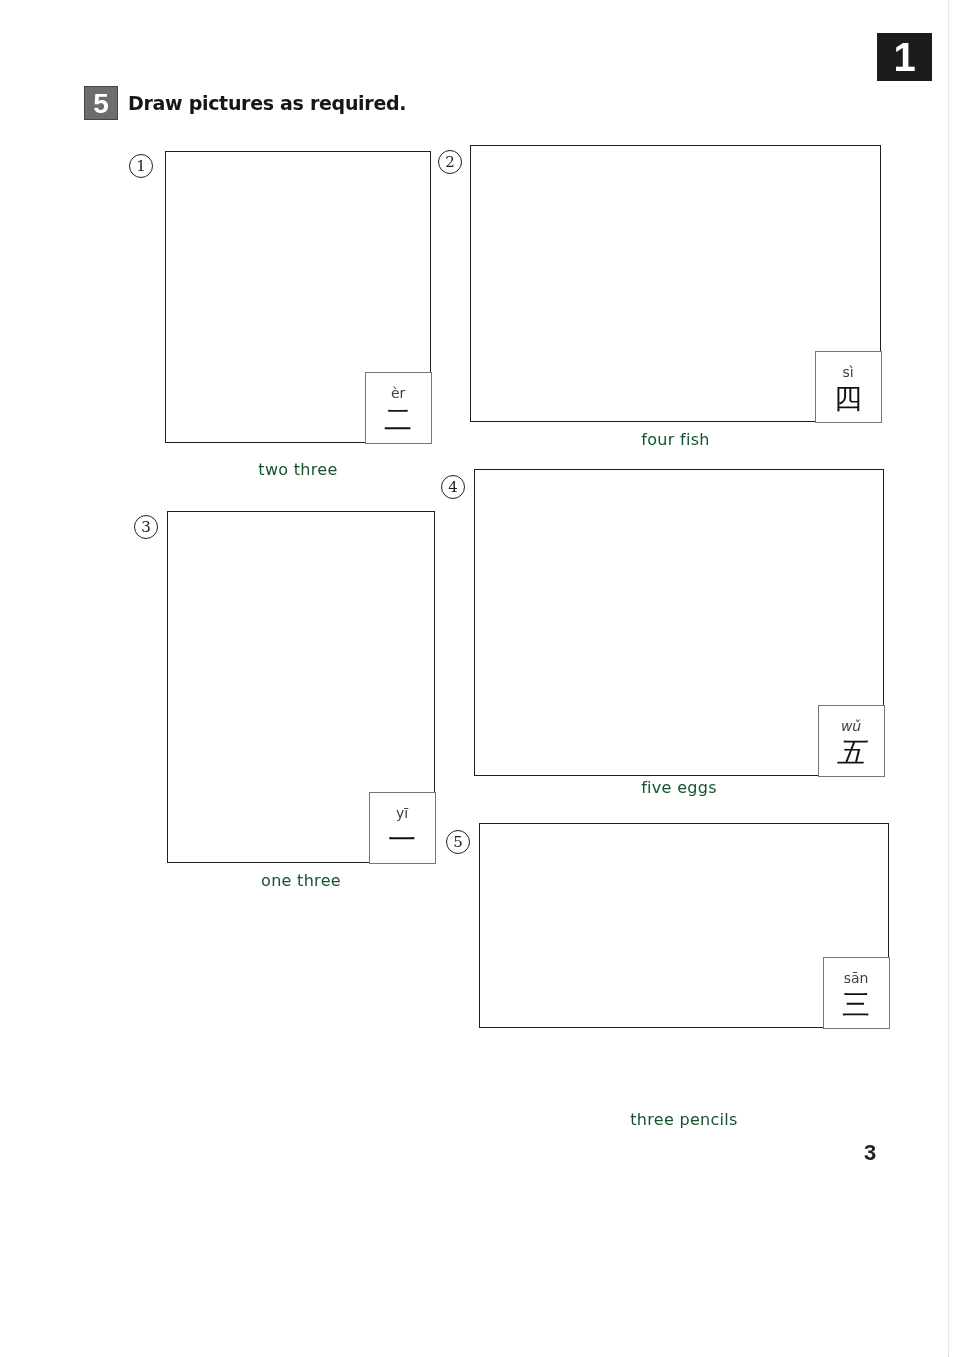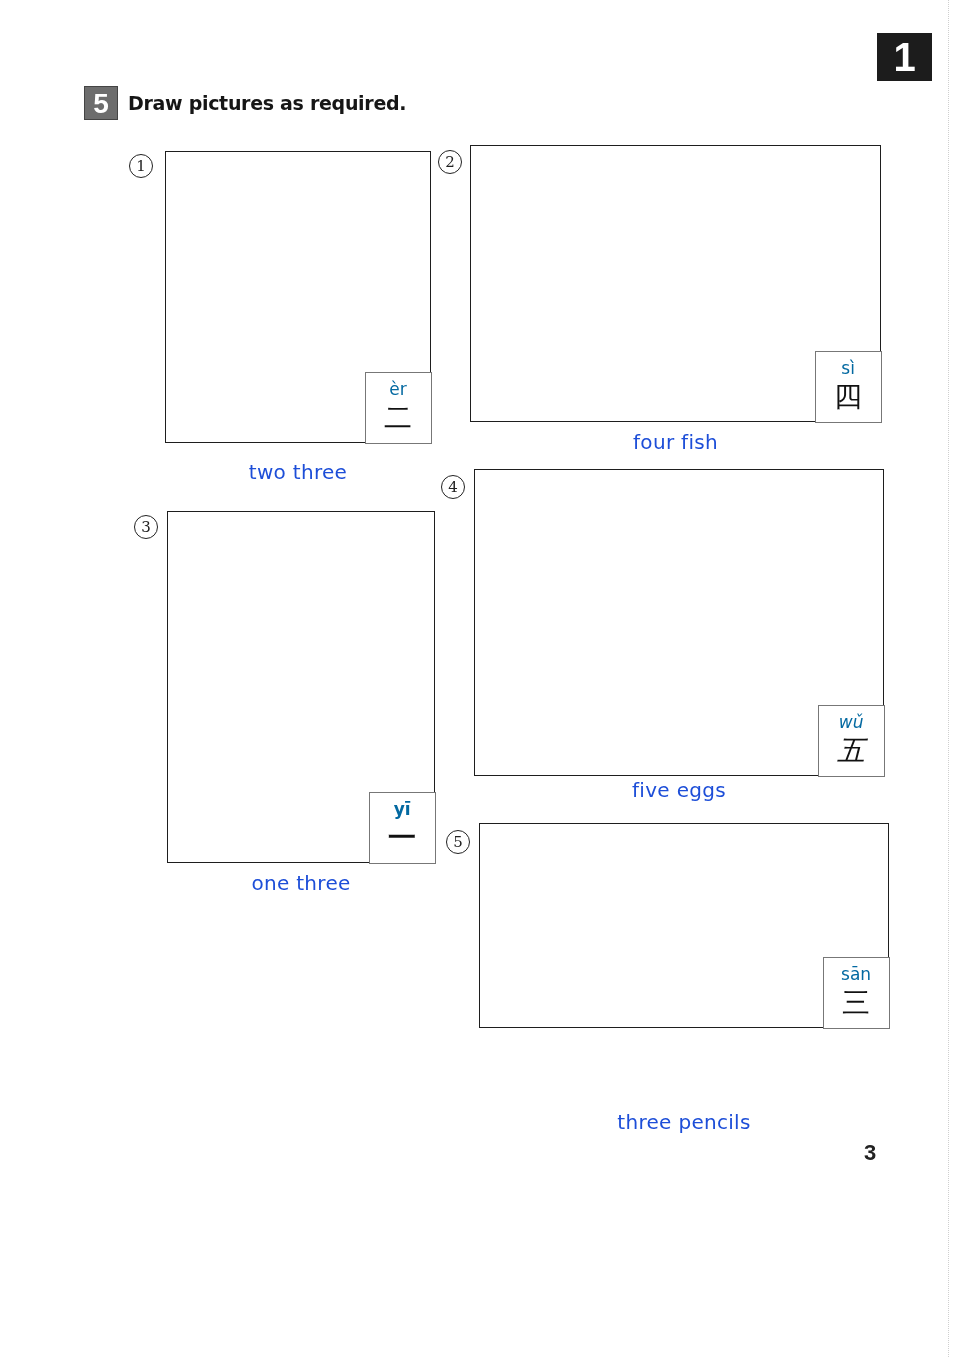--- a/index.html
+++ b/index.html
@@ -33,30 +33,30 @@
     }
     .box {
       position:absolute; border:1.6px solid #1e1e1e; box-sizing:border-box; background:#fff;
     }
     .hint {
       position:absolute; right:-1.6px; bottom:-1.6px; width:67px; height:72px;
       border:1px solid #777; box-sizing:border-box; background:#fff;
       text-align:center;
     }
     .pinyin {
-      display:block; margin-top:6px; font-size:17px; color:#0369a1;
+      display:block; margin-top:12px; font-size:14px; color:#404040;
       font-family:"DejaVu Sans", sans-serif;
     }
     .hanzi {
       display:block; margin-top:4px; font-size:28px; color:#111;
       font-family:"DejaVu Sans", sans-serif; line-height:30px;
     }
     .caption {
-      position:absolute; font-family:"DejaVu Sans", sans-serif; font-size:20px;
-      color:#1d4ed8; text-align:center; letter-spacing:0.3px;
+      position:absolute; font-family:"DejaVu Sans", sans-serif; font-size:16px;
+      color:#14532d; text-align:center; letter-spacing:0.3px;
     }
     .page-num {
       position:absolute; left:864px; top:1140px; font-family:"Liberation Sans", sans-serif;
       font-weight:bold; font-size:22px; color:#222;
     }
   </style>
 </head>
 <body>
 
 <div class="right-edge"></div>
@@ -80,21 +80,21 @@
 <div class="circ" style="left:438px; top:150px;">2</div>
 <div class="box" style="left:470px; top:145px; width:411px; height:277px;">
   <div class="hint">
     <span class="pinyin">sì</span>
     <span class="hanzi">四</span>
   </div>
 </div>
 <div class="caption" style="left:470px; top:430px; width:411px;">four fish</div>
 
 <div class="circ" style="left:134px; top:515px;">3</div>
-<div class="box" style="left:167px; top:511px; width:268px; height:352px;font-weight:bold;">
+<div class="box" style="left:167px; top:511px; width:268px; height:352px;">
   <div class="hint">
     <span class="pinyin">yī</span>
     <span class="hanzi">一</span>
   </div>
 </div>
 <div class="caption" style="left:167px; top:871px; width:268px;">one three</div>
 
 <div class="circ" style="left:441px; top:475px;">4</div>
 <div class="box" style="left:474px; top:469px; width:410px; height:307px;font-style:italic;">
   <div class="hint">

